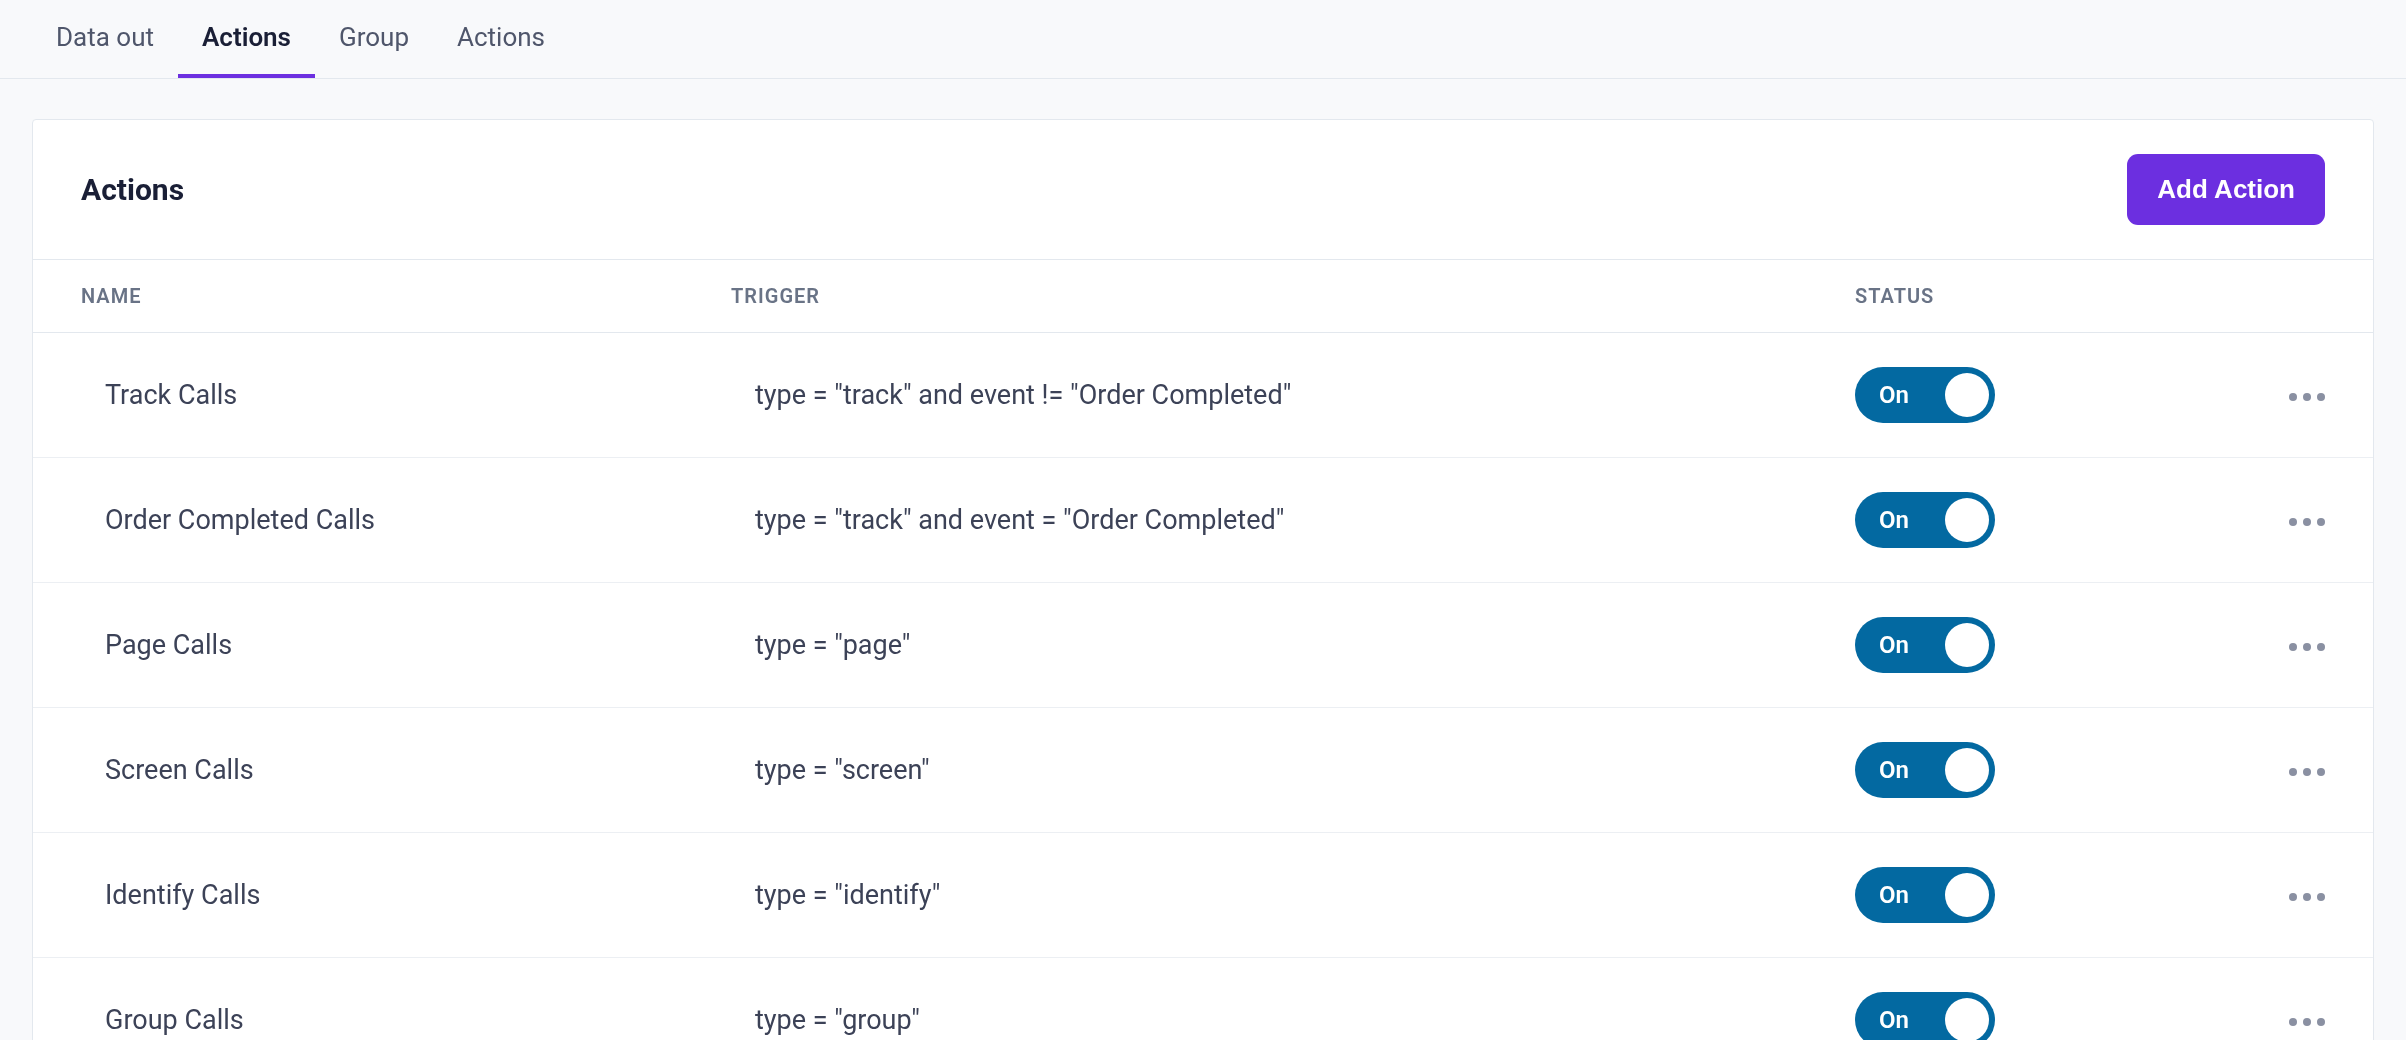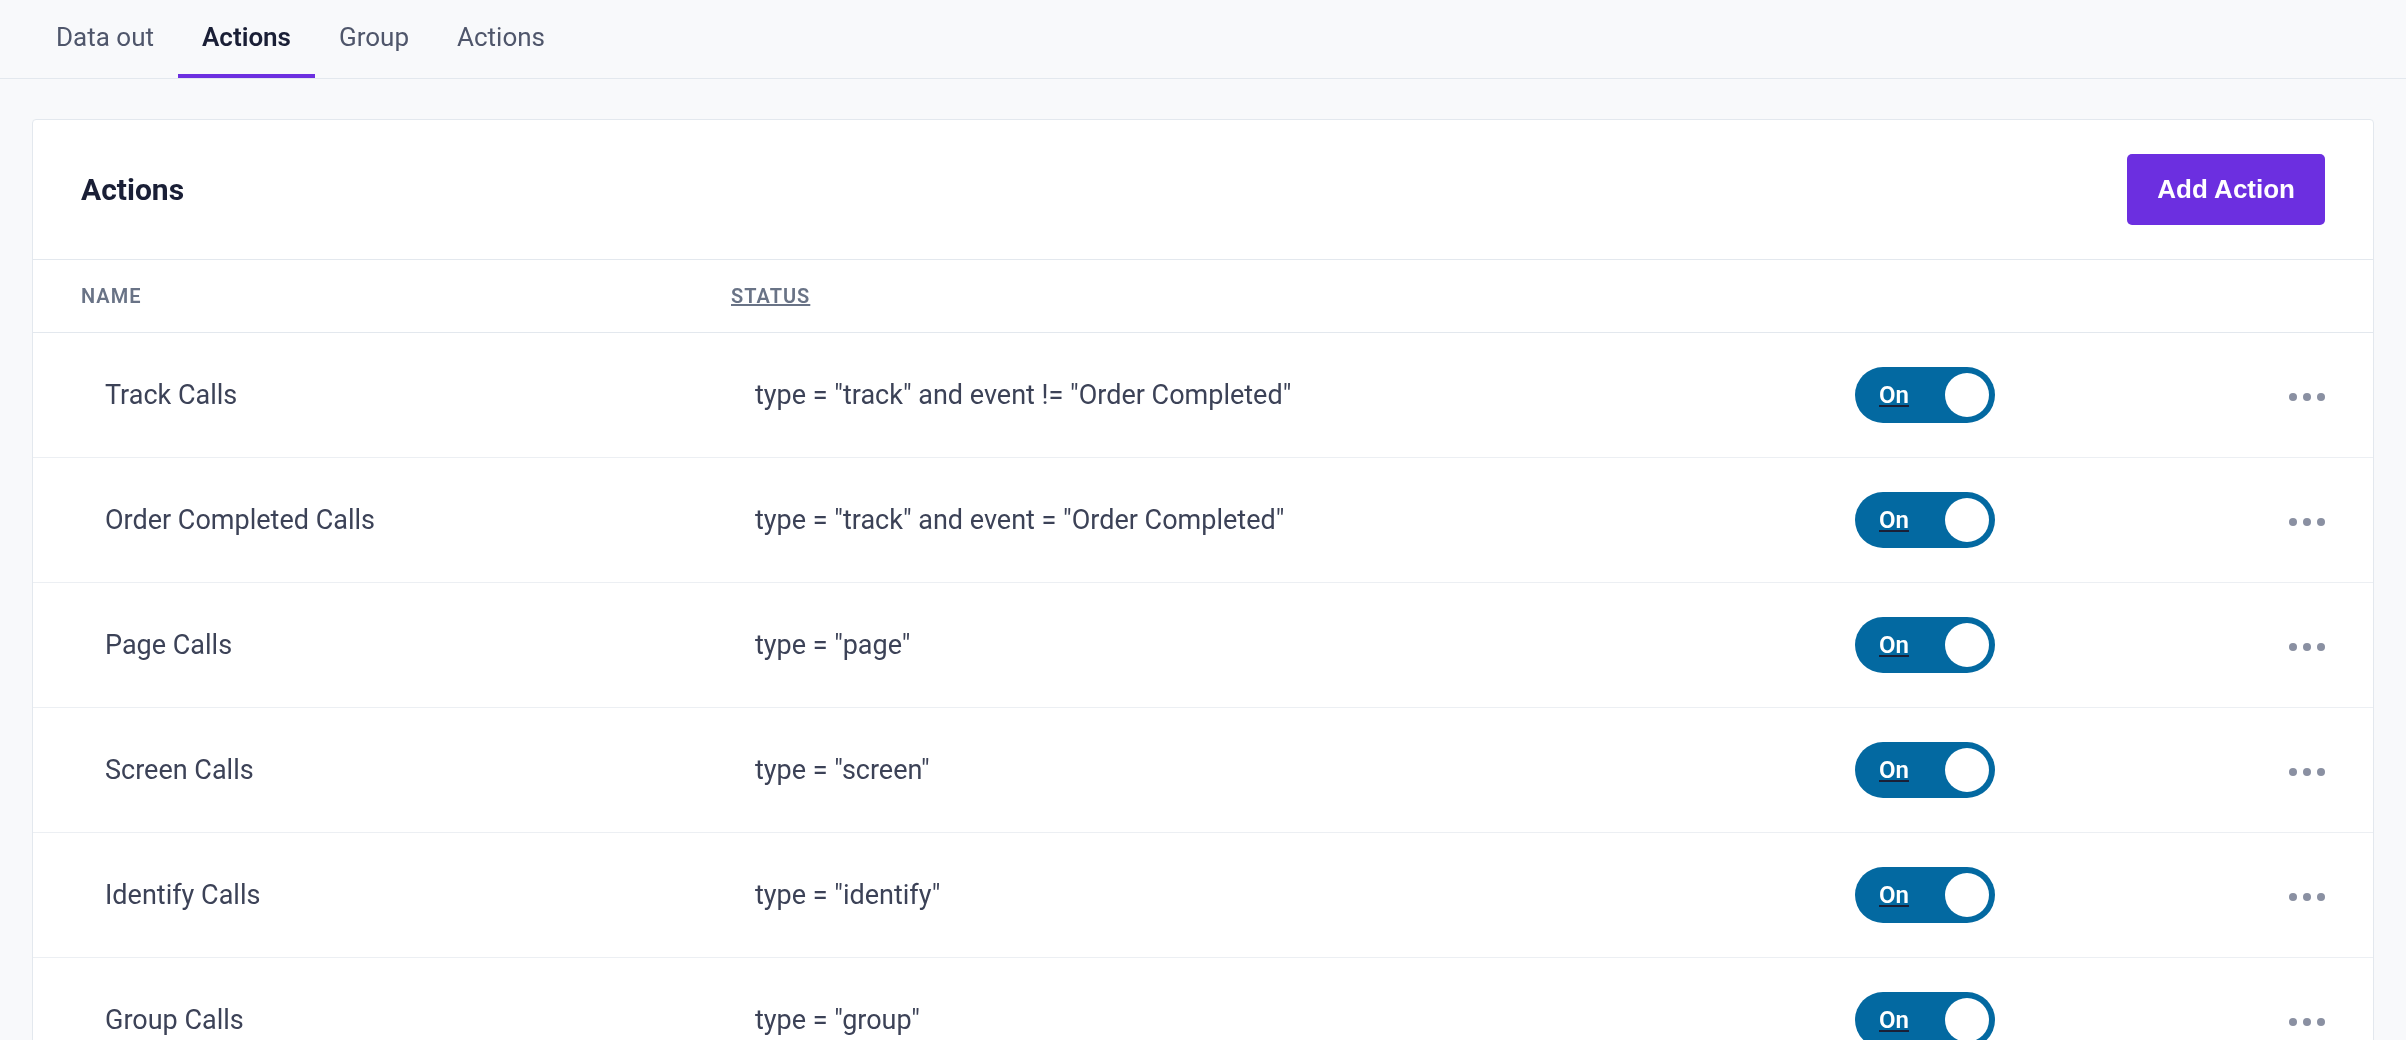--- a/index.html
+++ b/index.html
@@ -51,21 +51,21 @@
   }
   .card-title {
     font-size: 30px;
     font-weight: 700;
     color: #1a1f36;
   }
   .add-btn {
     background: #6c2fe0;
     color: #ffffff;
     border: none;
-    border-radius: 5px;
+    border-radius: 11px;
     padding: 20px 30px;
     font-size: 26px;
     font-weight: 600;
     cursor: pointer;
   }
 
   
   .table-head {
     display: flex;
     align-items: center;
@@ -78,21 +78,20 @@
     text-transform: uppercase;
   }
   .col-name {
     flex: 0 0 650px;
   }
   .col-trigger {
     flex: 1;
   }
   .col-status {
     flex: 0 0 400px;
-    text-decoration: underline;
   }
   .col-actions {
     flex: 0 0 70px;
     text-align: right;
   }
 
   .row {
     display: flex;
     align-items: center;
     padding: 34px 48px;
@@ -170,20 +169,21 @@
 
 <section class="card">
 
   <header class="card-header">
     <h2 class="card-title">Actions</h2>
     <button class="add-btn">Add Action</button>
   </header>
 
   <div class="table-head">
     <div class="col-name">NAME</div>
+    <div class="col-trigger">TRIGGER</div>
     <div class="col-status">STATUS</div>
     <div class="col-actions"></div>
   </div>
 
   <div class="row">
     <div class="col-name">Track Calls</div>
     <div class="col-trigger">type = "track" and event != "Order Completed"</div>
     <div class="col-status">
       <div class="toggle">
         <span class="toggle-label">On</span>

